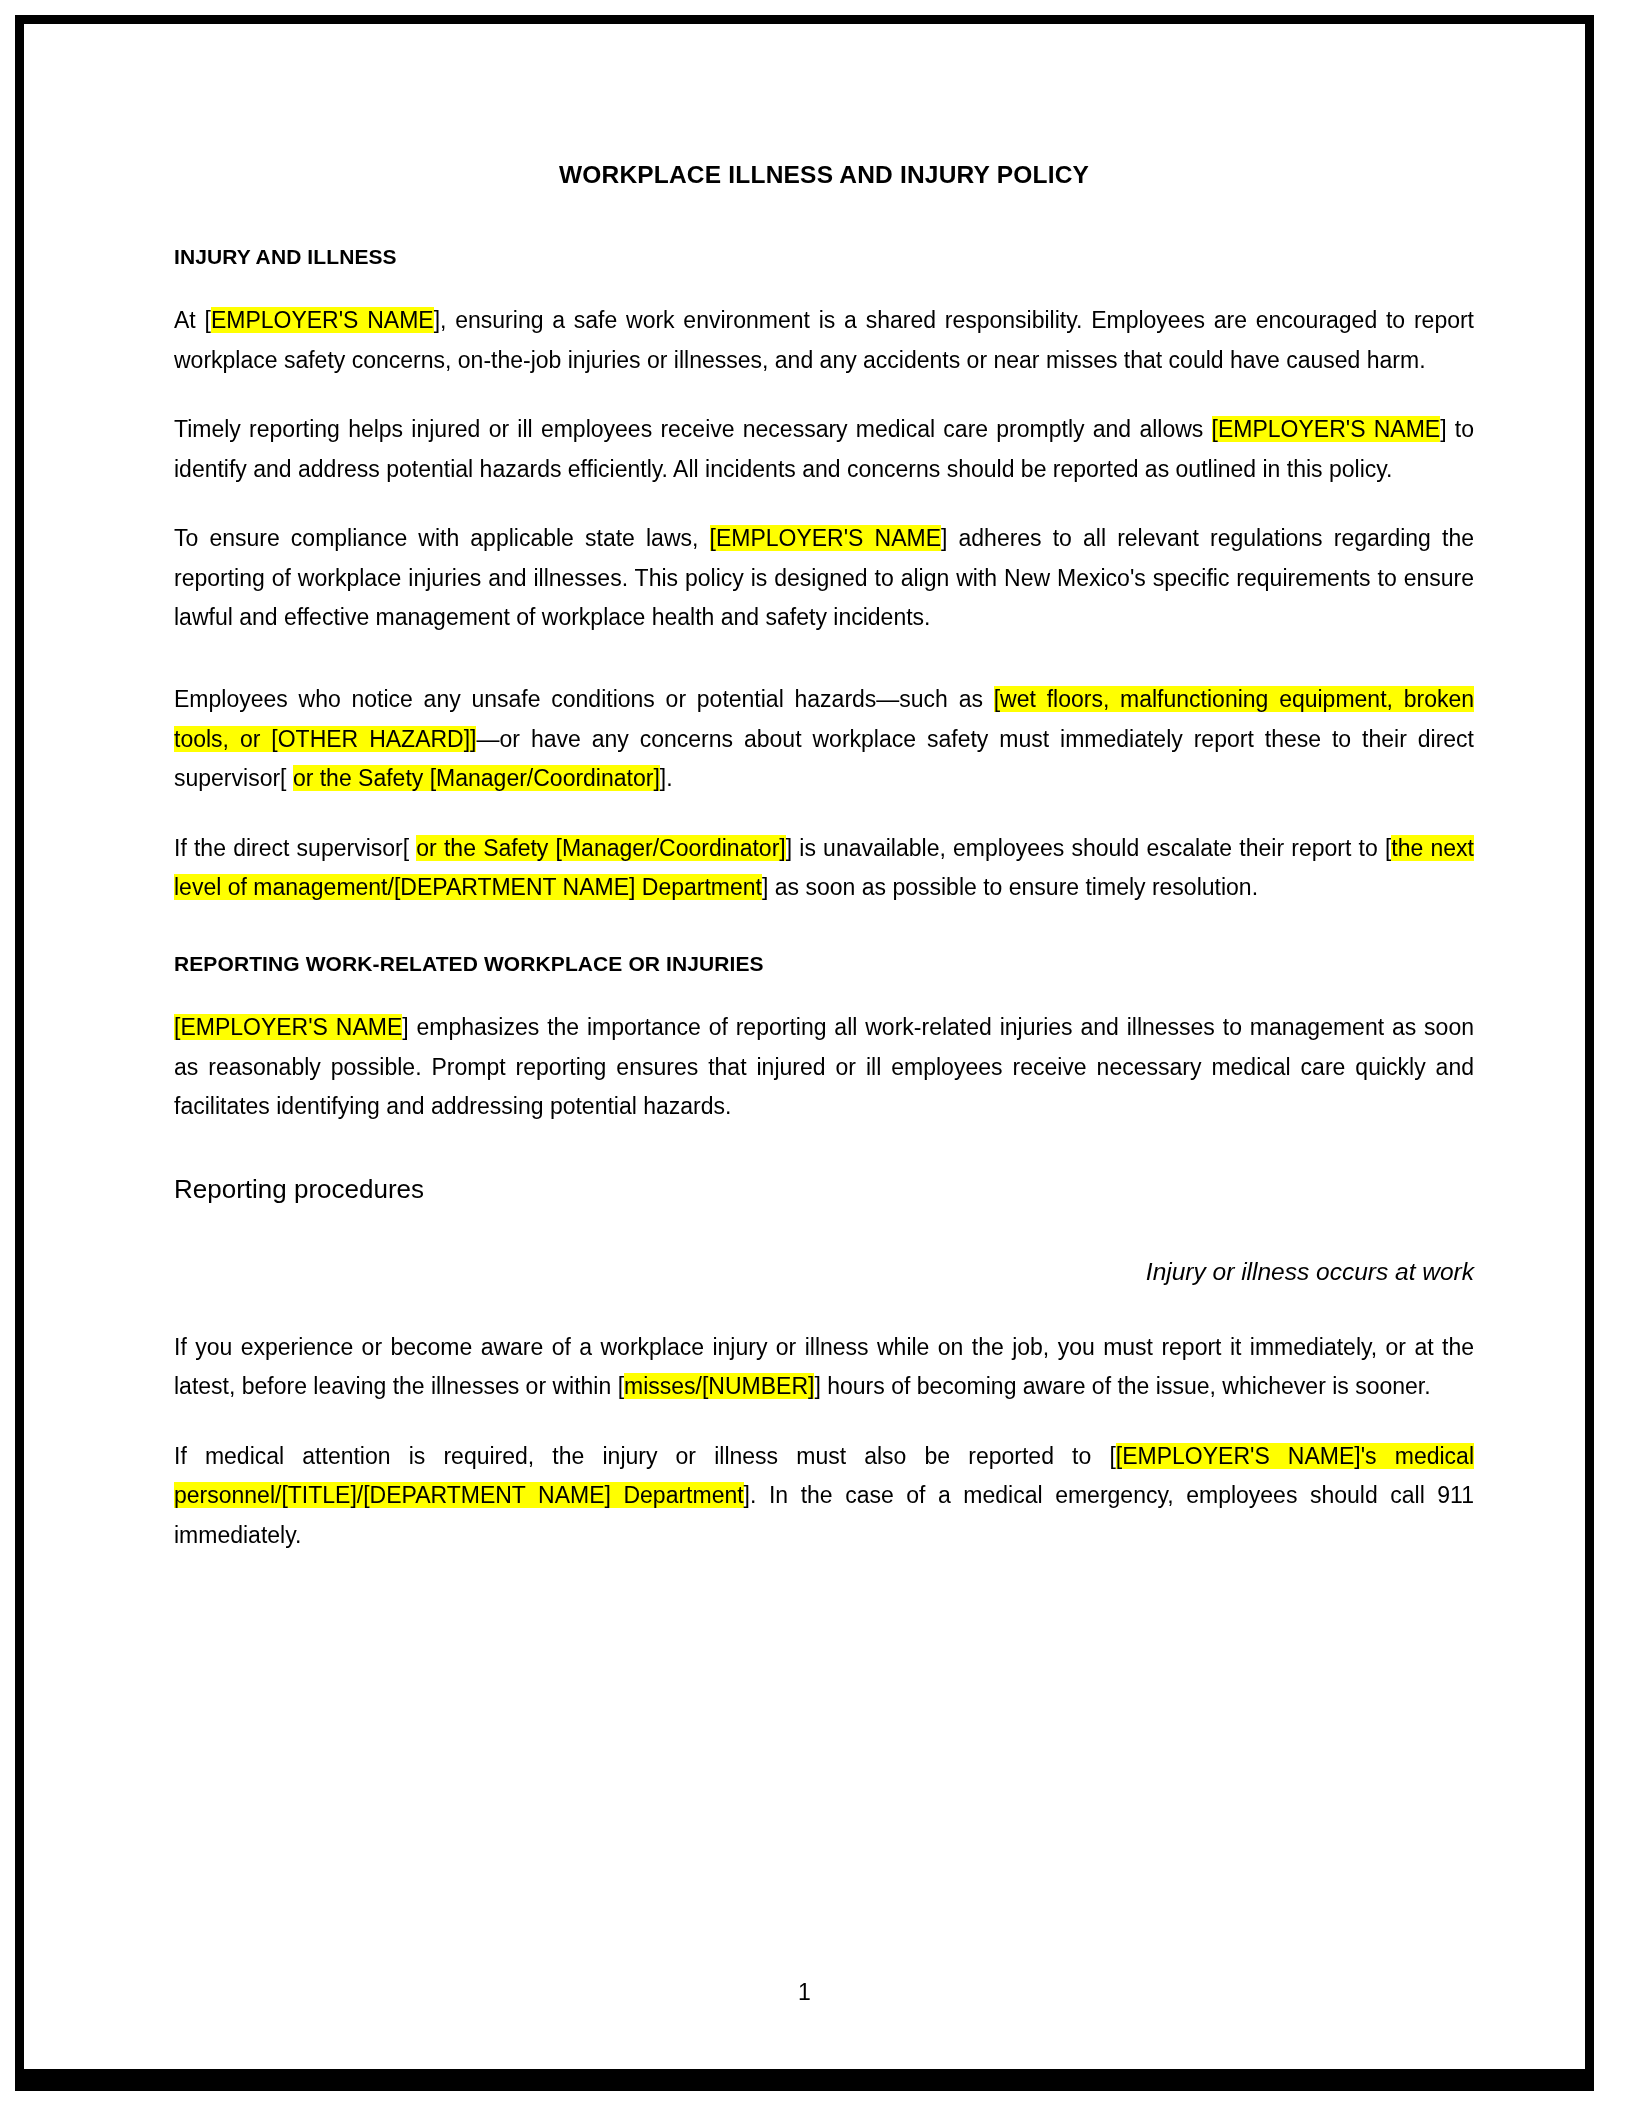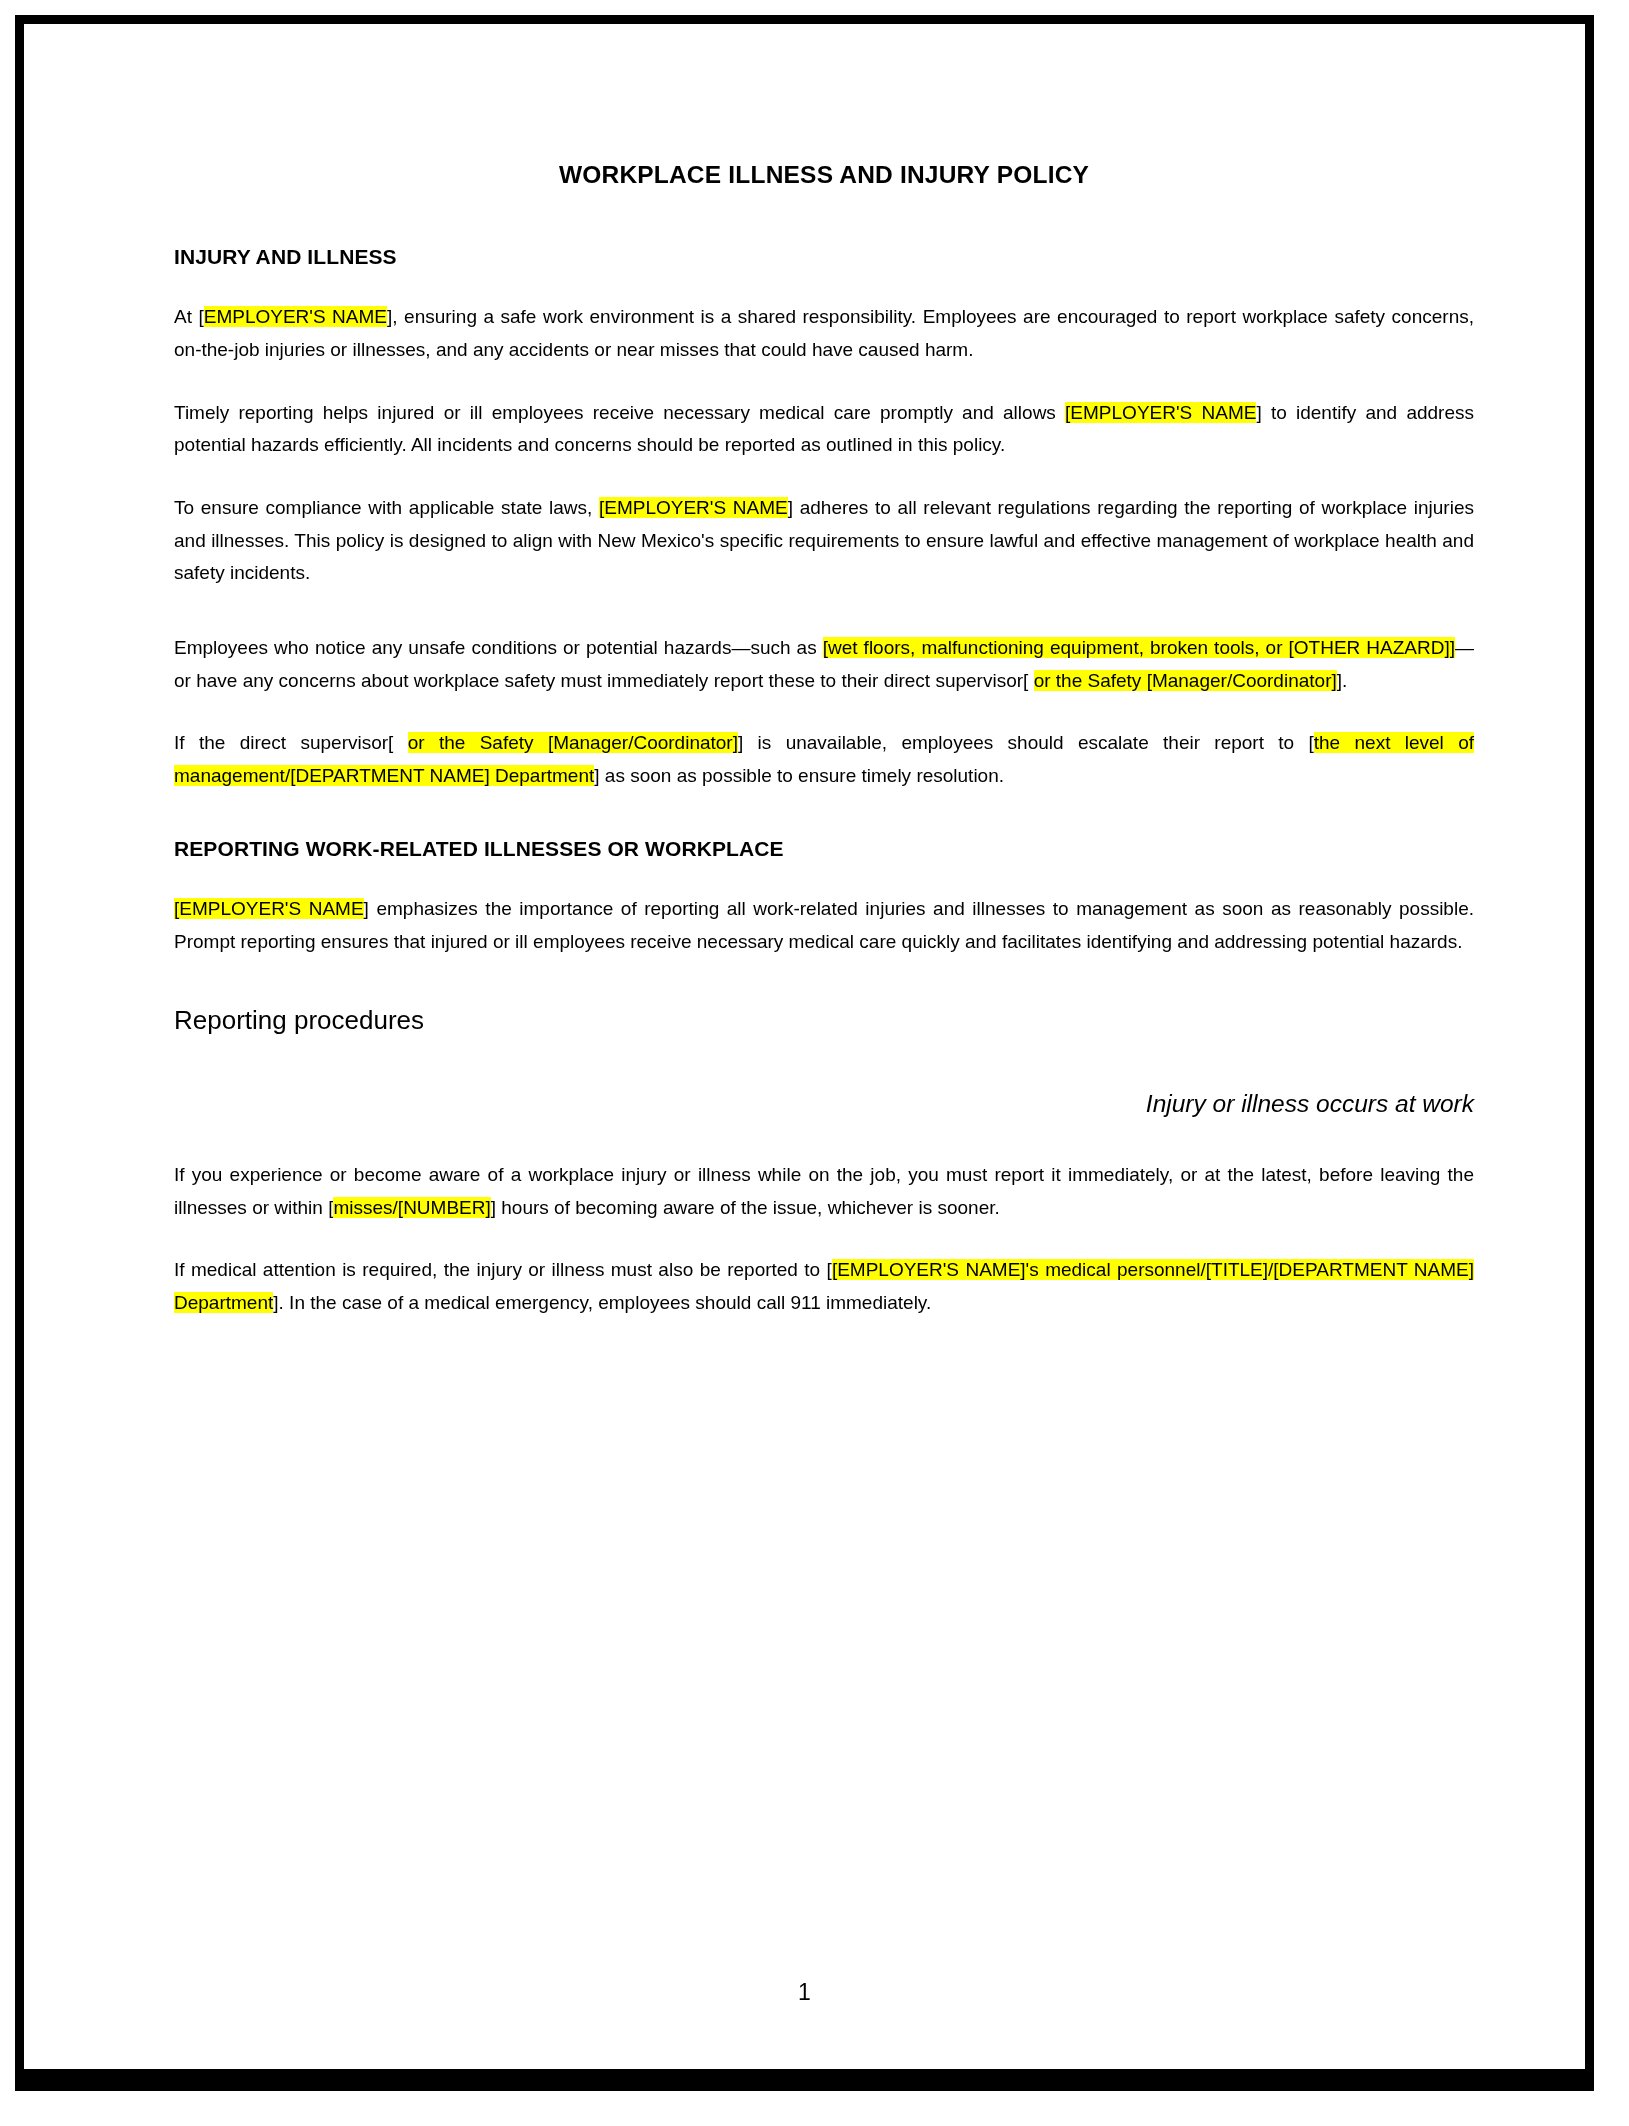--- a/index.html
+++ b/index.html
@@ -61,21 +61,21 @@
     font-size: 21px;
     color: #000000;
     margin: 0 0 30px 0;
     line-height: 1.35;
     letter-spacing: 0.1px;
   }
 
   p.body {
     text-align: justify;
     text-justify: inter-word;
-    font-size: 19px;
+    font-size: 23px;
     line-height: 1.72;
     color: #000000;
     margin: 0 0 30px 0;
     hyphens: none;
   }
   p.body.last-of-block {
     margin-bottom: 42px;
   }
 
   .sub-underline {
@@ -130,21 +130,21 @@
 
       <p class="body"><span>Timely reporting helps injured or ill employees receive necessary medical care promptly and allows </span><span class="hl">[EMPLOYER'S NAME</span><span>] to identify and address potential hazards efficiently. All incidents and concerns should be reported as outlined in this policy.</span></p>
 
       <p class="body last-of-block"><span>To ensure compliance with applicable state laws, </span><span class="hl">[EMPLOYER'S NAME</span><span>] adheres to all relevant regulations regarding the reporting of workplace injuries and illnesses. This policy is designed to align with New Mexico's specific requirements to ensure lawful and effective management of workplace health and safety incidents.</span></p>
 
 
       <p class="body"><span>Employees who notice any unsafe conditions or potential hazards—such as </span><span class="hl">[wet floors, malfunctioning equipment, broken tools, or [OTHER HAZARD]]</span><span>—or have any concerns about workplace safety must immediately report these to their direct supervisor[ </span><span class="hl">or the Safety [Manager/Coordinator]</span><span>].</span></p>
 
       <p class="body last-of-block"><span>If the direct supervisor[ </span><span class="hl">or the Safety [Manager/Coordinator]</span><span>] is unavailable, employees should escalate their report to [</span><span class="hl">the next level of management/[DEPARTMENT NAME] Department</span><span>] as soon as possible to ensure timely resolution.</span></p>
 
-      <div class="section-heading">REPORTING WORK-RELATED ILLNESSES OR WORKPLACE</div>
+      <div class="section-heading">REPORTING WORK-RELATED WORKPLACE OR INJURIES</div>
 
       <p class="body last-of-block"><span class="hl">[EMPLOYER'S NAME</span><span>] emphasizes the importance of reporting all work-related injuries and illnesses to management as soon as reasonably possible. Prompt reporting ensures that injured or ill employees receive necessary medical care quickly and facilitates identifying and addressing potential hazards.</span></p>
 
       <span class="sub-underline">Reporting procedures</span>
 
       <span class="sub-italic">Injury or illness occurs at work</span>
 
       <p class="body"><span>If you experience or become aware of a workplace injury or illness while on the job, you must report it immediately, or at the latest, before leaving the illnesses or within [</span><span class="hl">misses/[NUMBER]</span><span>] hours of becoming aware of the issue, whichever is sooner.</span></p>
 
 

